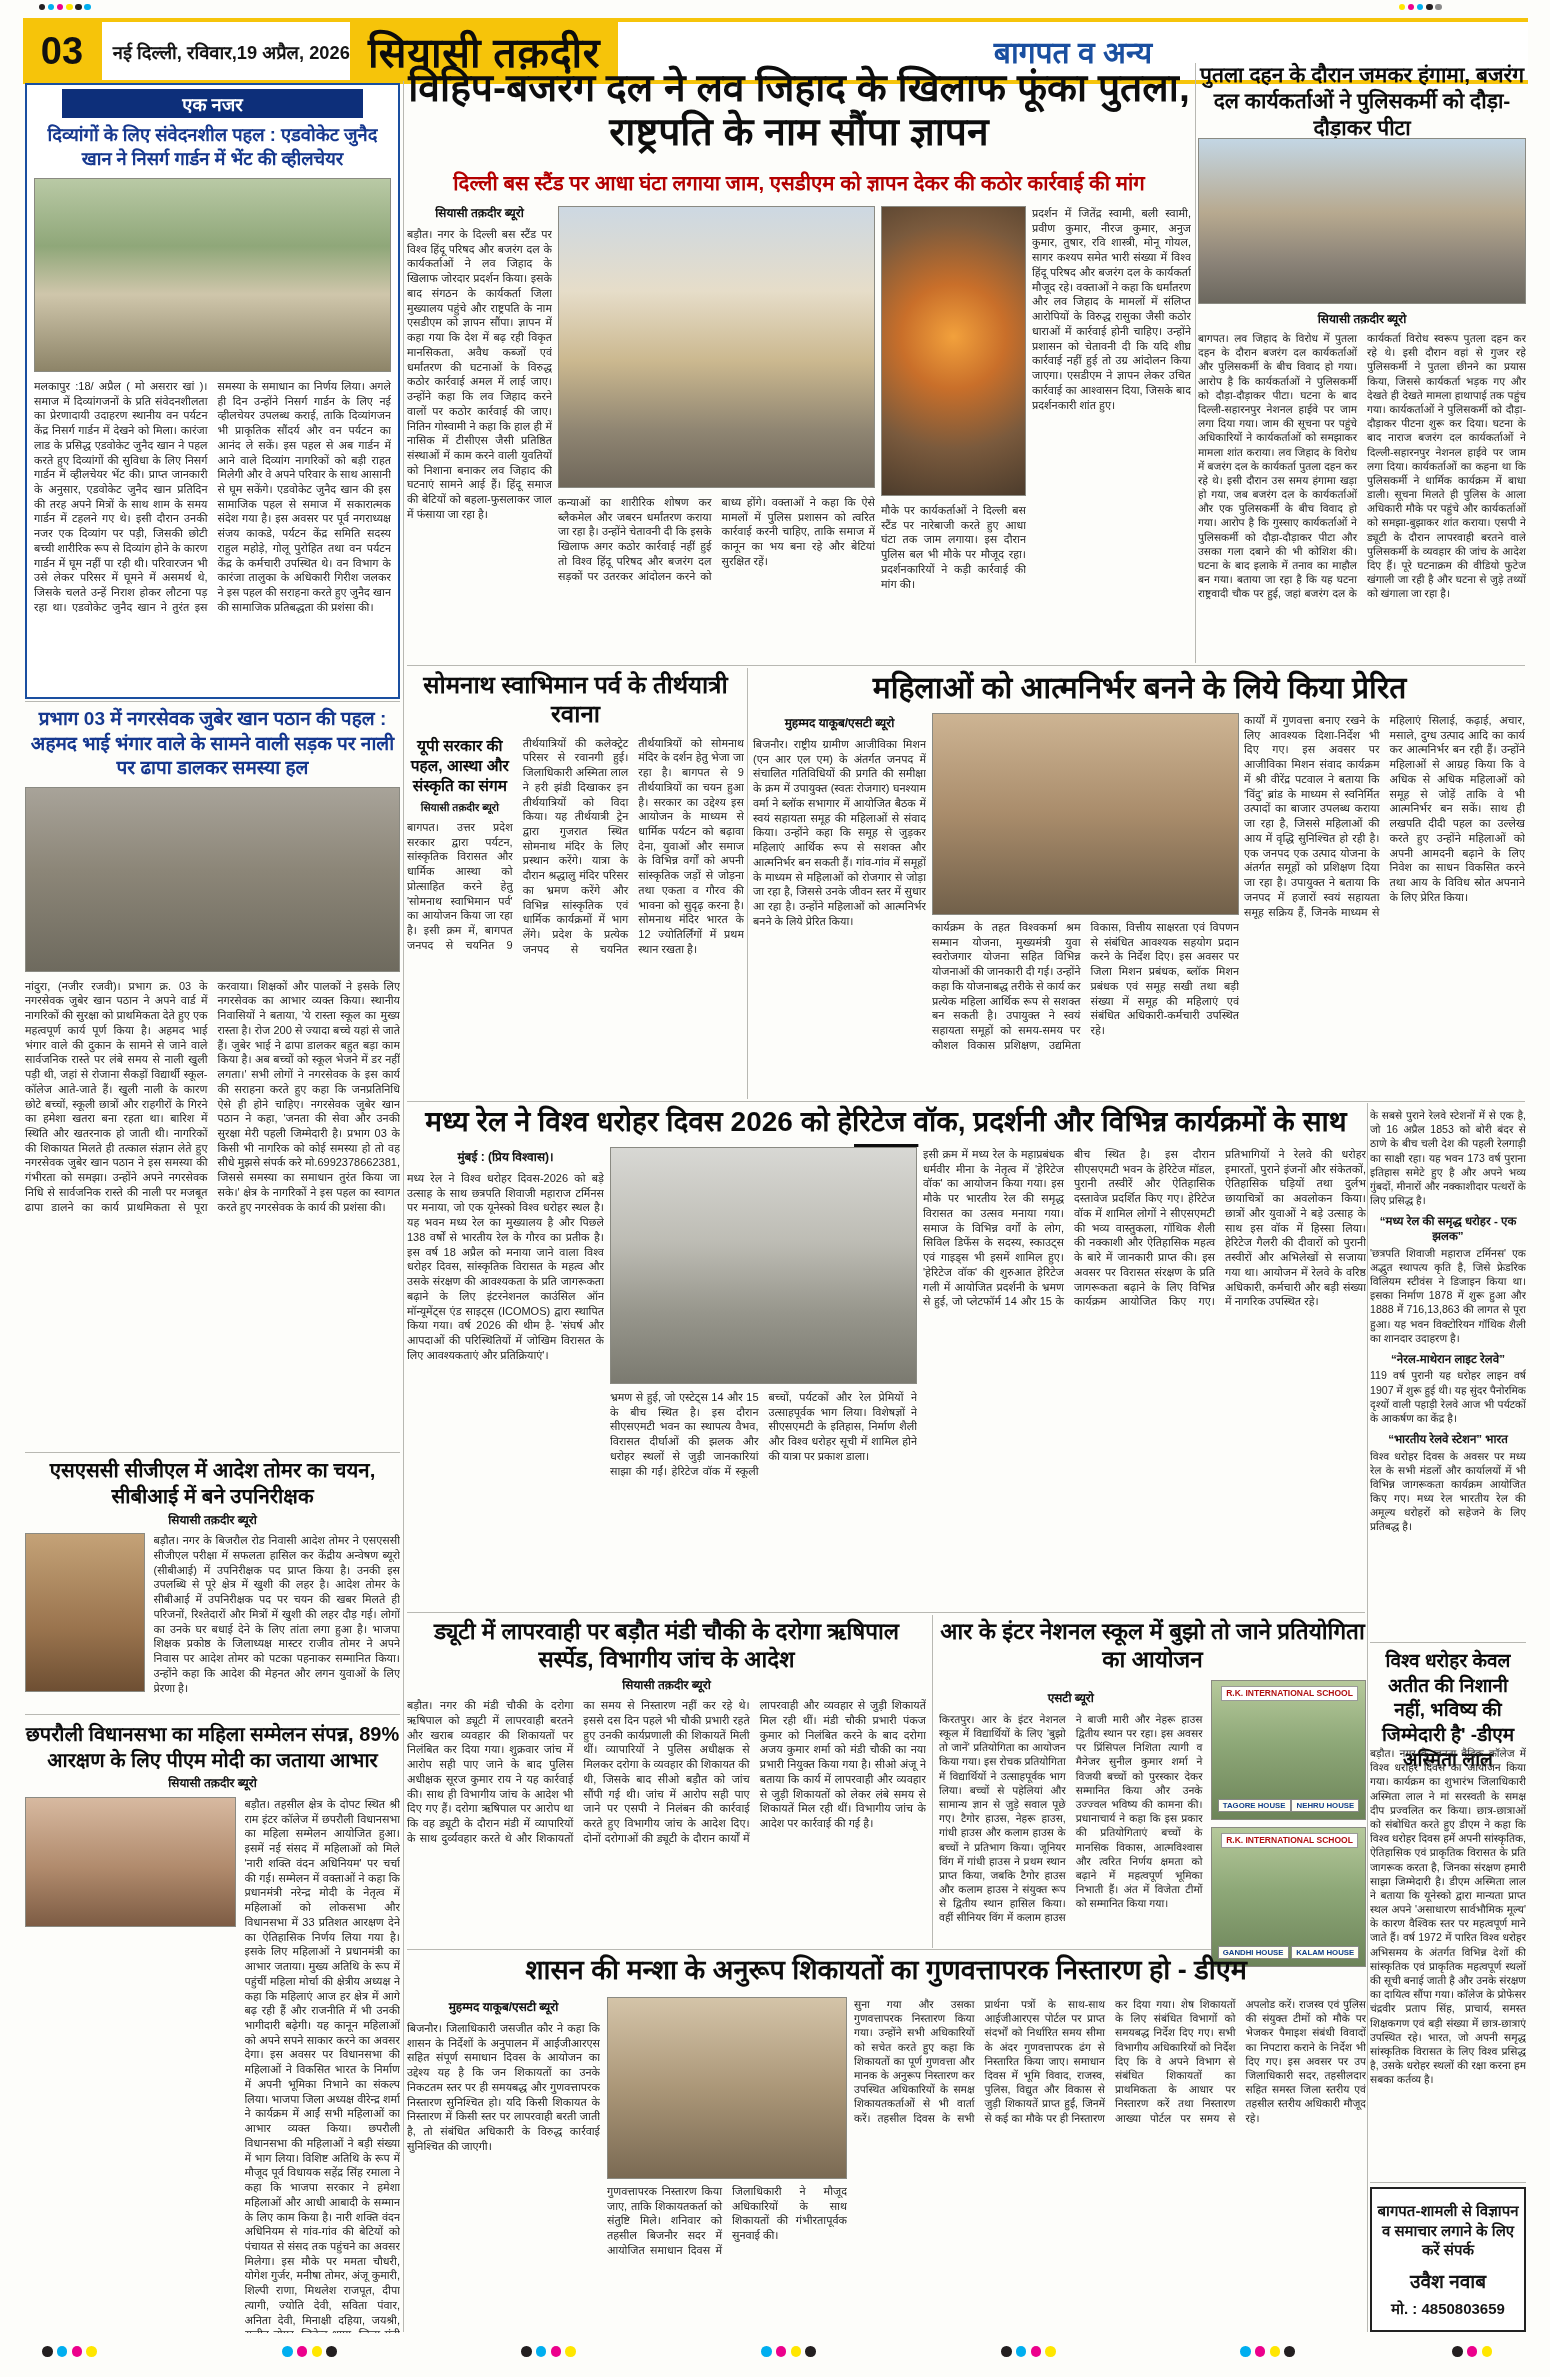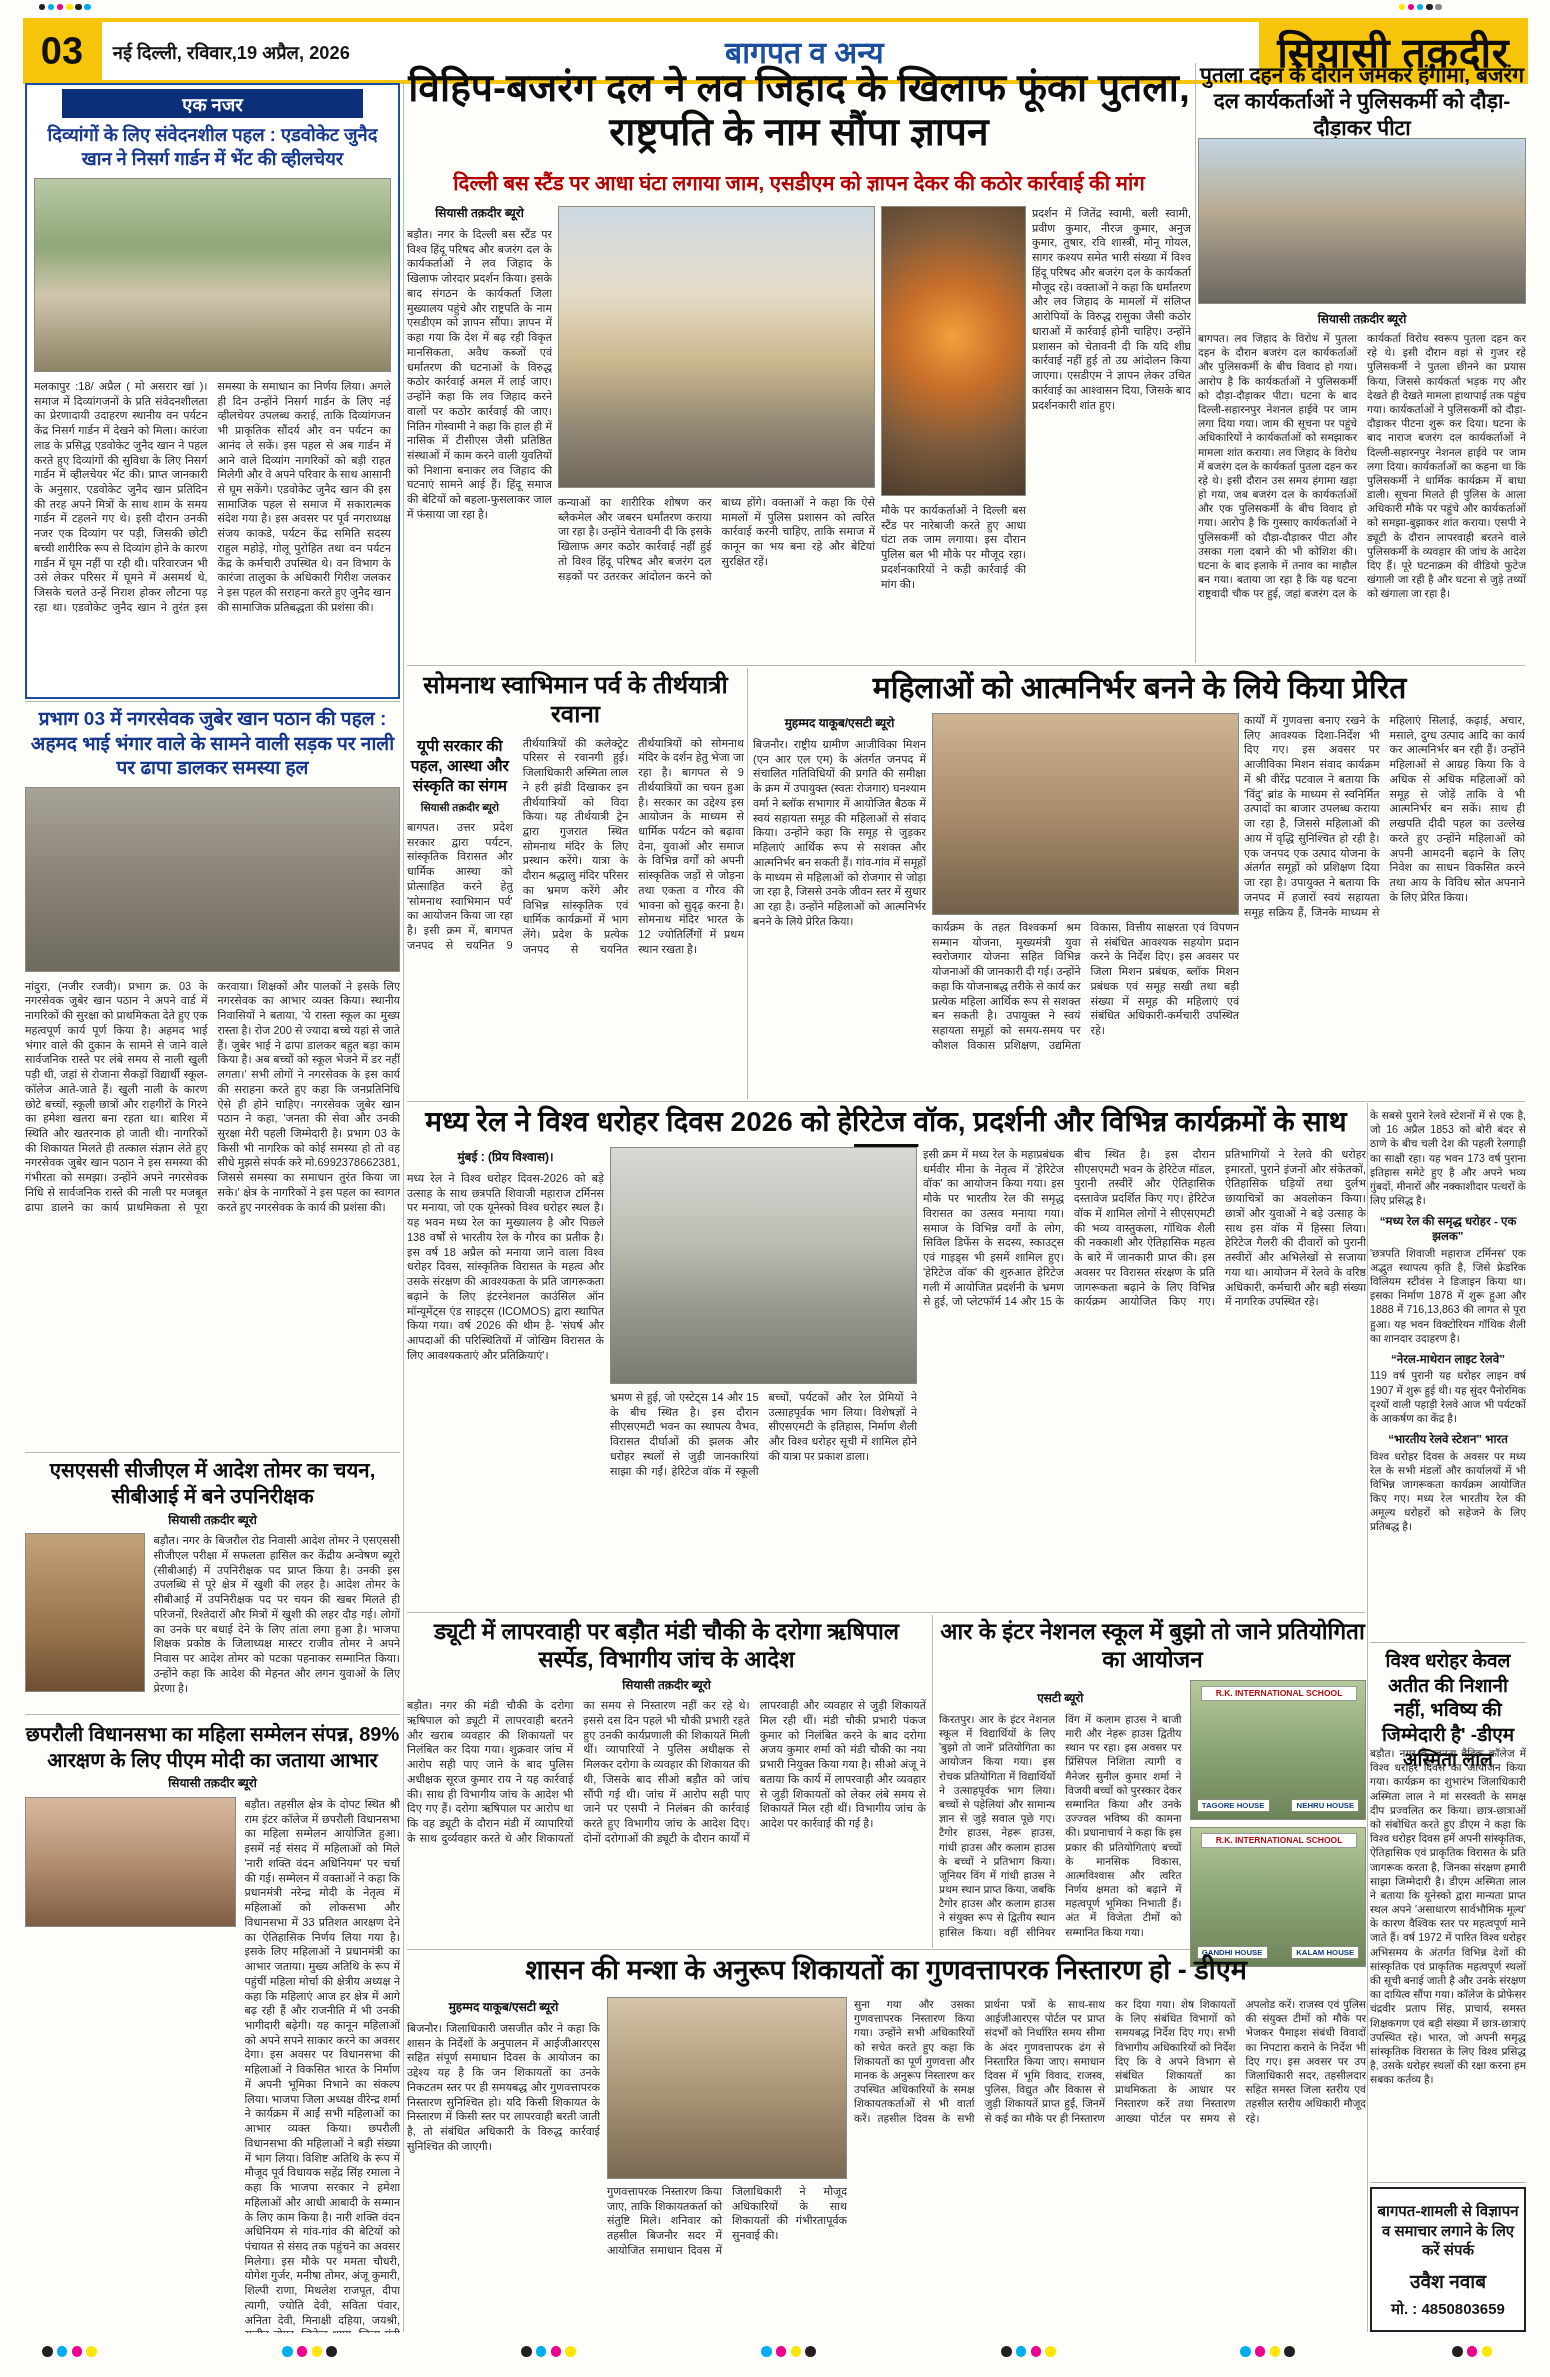--- a/index.html
+++ b/index.html
@@ -74,22 +74,22 @@
     <span class="dot sm y"></span>
       <span class="dot sm m"></span>
       <span class="dot sm c"></span>
       <span class="dot sm k"></span>
       <span class="dot sm g"></span>
   </div>
 
   <div id="header">
     <div id="pagenum">03</div>
     <div id="dateline">नई दिल्ली, रविवार,19 अप्रैल, 2026</div>
+    <div id="masthead">सियासी तक़दीर</div>
     <div id="sectitle">बागपत व अन्य</div>
-    <div id="masthead">सियासी तक़दीर</div>
   </div>
 
   <div class="vrule" style="left:403px;top:81px;height:2251px;"></div>
   <div class="vrule" style="left:1195px;top:63px;height:600px;"></div>
   <div class="vrule" style="left:1367px;top:1103px;height:1229px;"></div>
   <div class="vrule" style="left:747px;top:668px;height:431px;"></div>
   <div class="vrule" style="left:932px;top:1615px;height:333px;"></div>
   <div class="hrule" style="left:407px;top:665px;width:1118px;"></div>
   <div class="hrule" style="left:407px;top:1101px;width:1118px;"></div>
   <div class="hrule" style="left:407px;top:1612px;width:958px;"></div>
@@ -187,21 +187,21 @@
     <div class="body-txt cols3" style="height:240px;">बड़ौत। नगर की मंडी चौकी के दरोगा ऋषिपाल को ड्यूटी में लापरवाही बरतने और खराब व्यवहार की शिकायतों पर निलंबित कर दिया गया। शुक्रवार जांच में आरोप सही पाए जाने के बाद पुलिस अधीक्षक सूरज कुमार राय ने यह कार्रवाई की। साथ ही विभागीय जांच के आदेश भी दिए गए हैं। दरोगा ऋषिपाल पर आरोप था कि वह ड्यूटी के दौरान मंडी में व्यापारियों के साथ दुर्व्यवहार करते थे और शिकायतों का समय से निस्तारण नहीं कर रहे थे। इससे दस दिन पहले भी चौकी प्रभारी रहते हुए उनकी कार्यप्रणाली की शिकायतें मिली थीं। व्यापारियों ने पुलिस अधीक्षक से मिलकर दरोगा के व्यवहार की शिकायत की थी, जिसके बाद सीओ बड़ौत को जांच सौंपी गई थी। जांच में आरोप सही पाए जाने पर एसपी ने निलंबन की कार्रवाई करते हुए विभागीय जांच के आदेश दिए। दोनों दरोगाओं की ड्यूटी के दौरान कार्यों में लापरवाही और व्यवहार से जुड़ी शिकायतें मिल रही थीं। मंडी चौकी प्रभारी पंकज कुमार को निलंबित करने के बाद दरोगा अजय कुमार शर्मा को मंडी चौकी का नया प्रभारी नियुक्त किया गया है। सीओ अंजू ने बताया कि कार्य में लापरवाही और व्यवहार से जुड़ी शिकायतों को लेकर लंबे समय से शिकायतें मिल रही थीं। विभागीय जांच के आदेश पर कार्रवाई की गई है।</div>
   </div>
 
   <div class="abs" style="left:939px;top:1618px;width:427px;">
     <div class="hl" style="font-size:22.5px;line-height:1.25;">आर के इंटर नेशनल स्कूल में बुझो तो जाने प्रतियोगिता का आयोजन</div>
     <div style="display:flex;gap:8.5px;margin-top:5.6px;">
       <div style="flex:1;margin-top:8px;">
         <div class="byline">एसटी ब्यूरो</div>
         <div class="body-txt cols2" style="height:259px;font-size:10.6px;">किरतपुर। आर के इंटर नेशनल स्कूल में विद्यार्थियों के लिए 'बुझो तो जानें' प्रतियोगिता का आयोजन किया गया। इस रोचक प्रतियोगिता में विद्यार्थियों ने उत्साहपूर्वक भाग लिया। बच्चों से पहेलियां और सामान्य ज्ञान से जुड़े सवाल पूछे गए। टैगोर हाउस, नेहरू हाउस, गांधी हाउस और कलाम हाउस के बच्चों ने प्रतिभाग किया। जूनियर विंग में गांधी हाउस ने प्रथम स्थान प्राप्त किया, जबकि टैगोर हाउस और कलाम हाउस ने संयुक्त रूप से द्वितीय स्थान हासिल किया। वहीं सीनियर विंग में कलाम हाउस ने बाजी मारी और नेहरू हाउस द्वितीय स्थान पर रहा। इस अवसर पर प्रिंसिपल निशिता त्यागी व मैनेजर सुनील कुमार शर्मा ने विजयी बच्चों को पुरस्कार देकर सम्मानित किया और उनके उज्ज्वल भविष्य की कामना की। प्रधानाचार्य ने कहा कि इस प्रकार की प्रतियोगिताएं बच्चों के मानसिक विकास, आत्मविश्वास और त्वरित निर्णय क्षमता को बढ़ाने में महत्वपूर्ण भूमिका निभाती हैं। अंत में विजेता टीमों को सम्मानित किया गया।</div>
       </div>
-      <div style="width:176px;flex:none;">
+      <div style="width:155px;flex:none;">
         <div class="photo ph-school" style="width:100%;height:140px;">
           <div class="banner" style="top:5.6px;">R.K. INTERNATIONAL SCHOOL</div>
           <div class="house-tag" style="left:5.6px;bottom:7px;">TAGORE HOUSE</div>
           <div class="house-tag" style="right:5.6px;bottom:7px;">NEHRU HOUSE</div>
         </div>
         <div class="photo ph-school" style="width:100%;height:140px;margin-top:7px;">
           <div class="banner" style="top:5.6px;">R.K. INTERNATIONAL SCHOOL</div>
           <div class="house-tag" style="left:5.6px;bottom:7px;">GANDHI HOUSE</div>
           <div class="house-tag" style="right:5.6px;bottom:7px;">KALAM HOUSE</div>
         </div>

